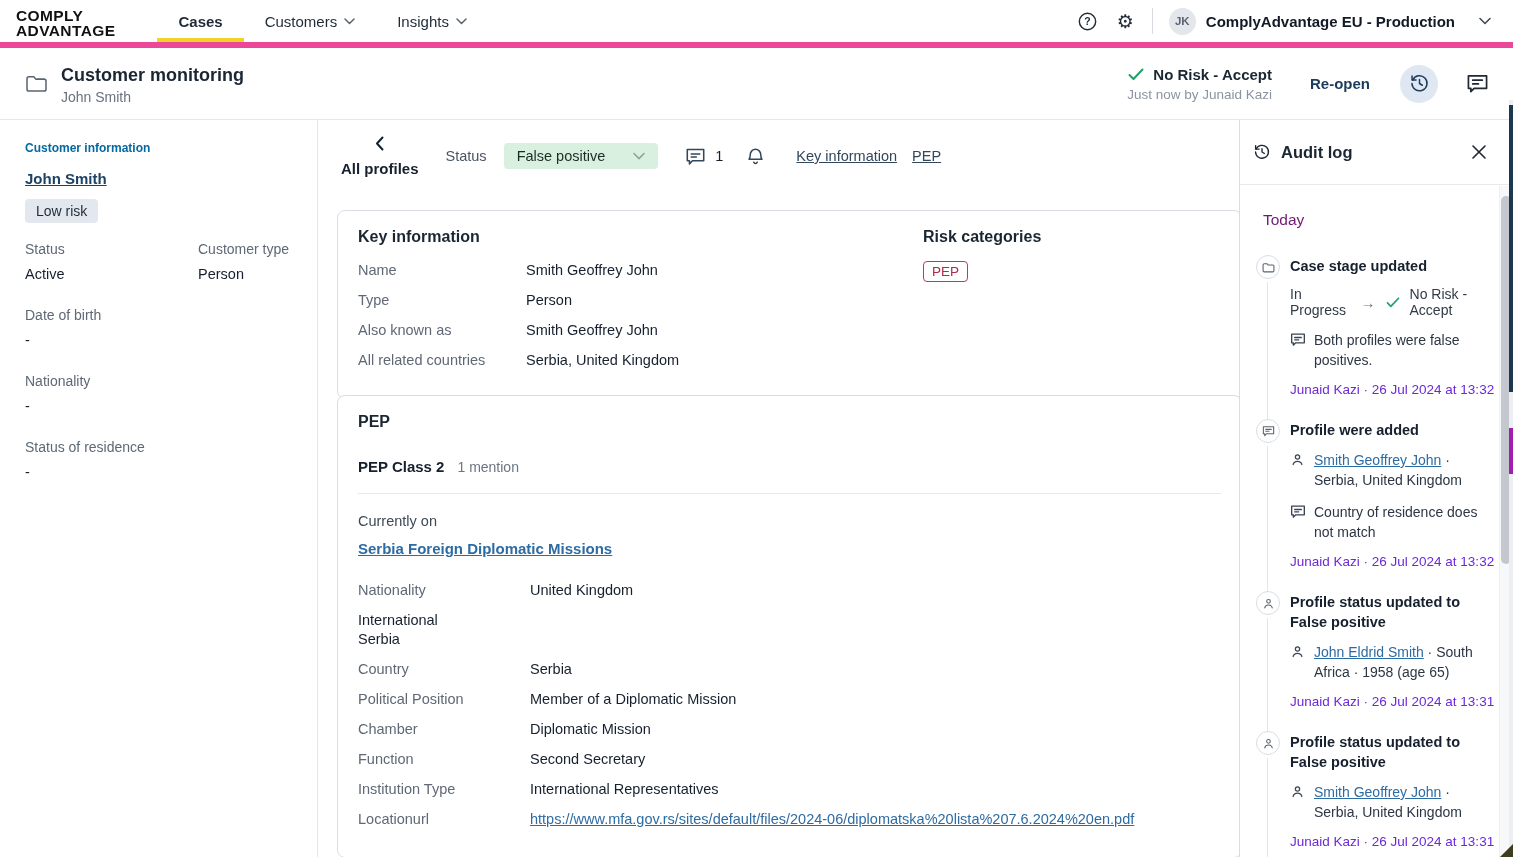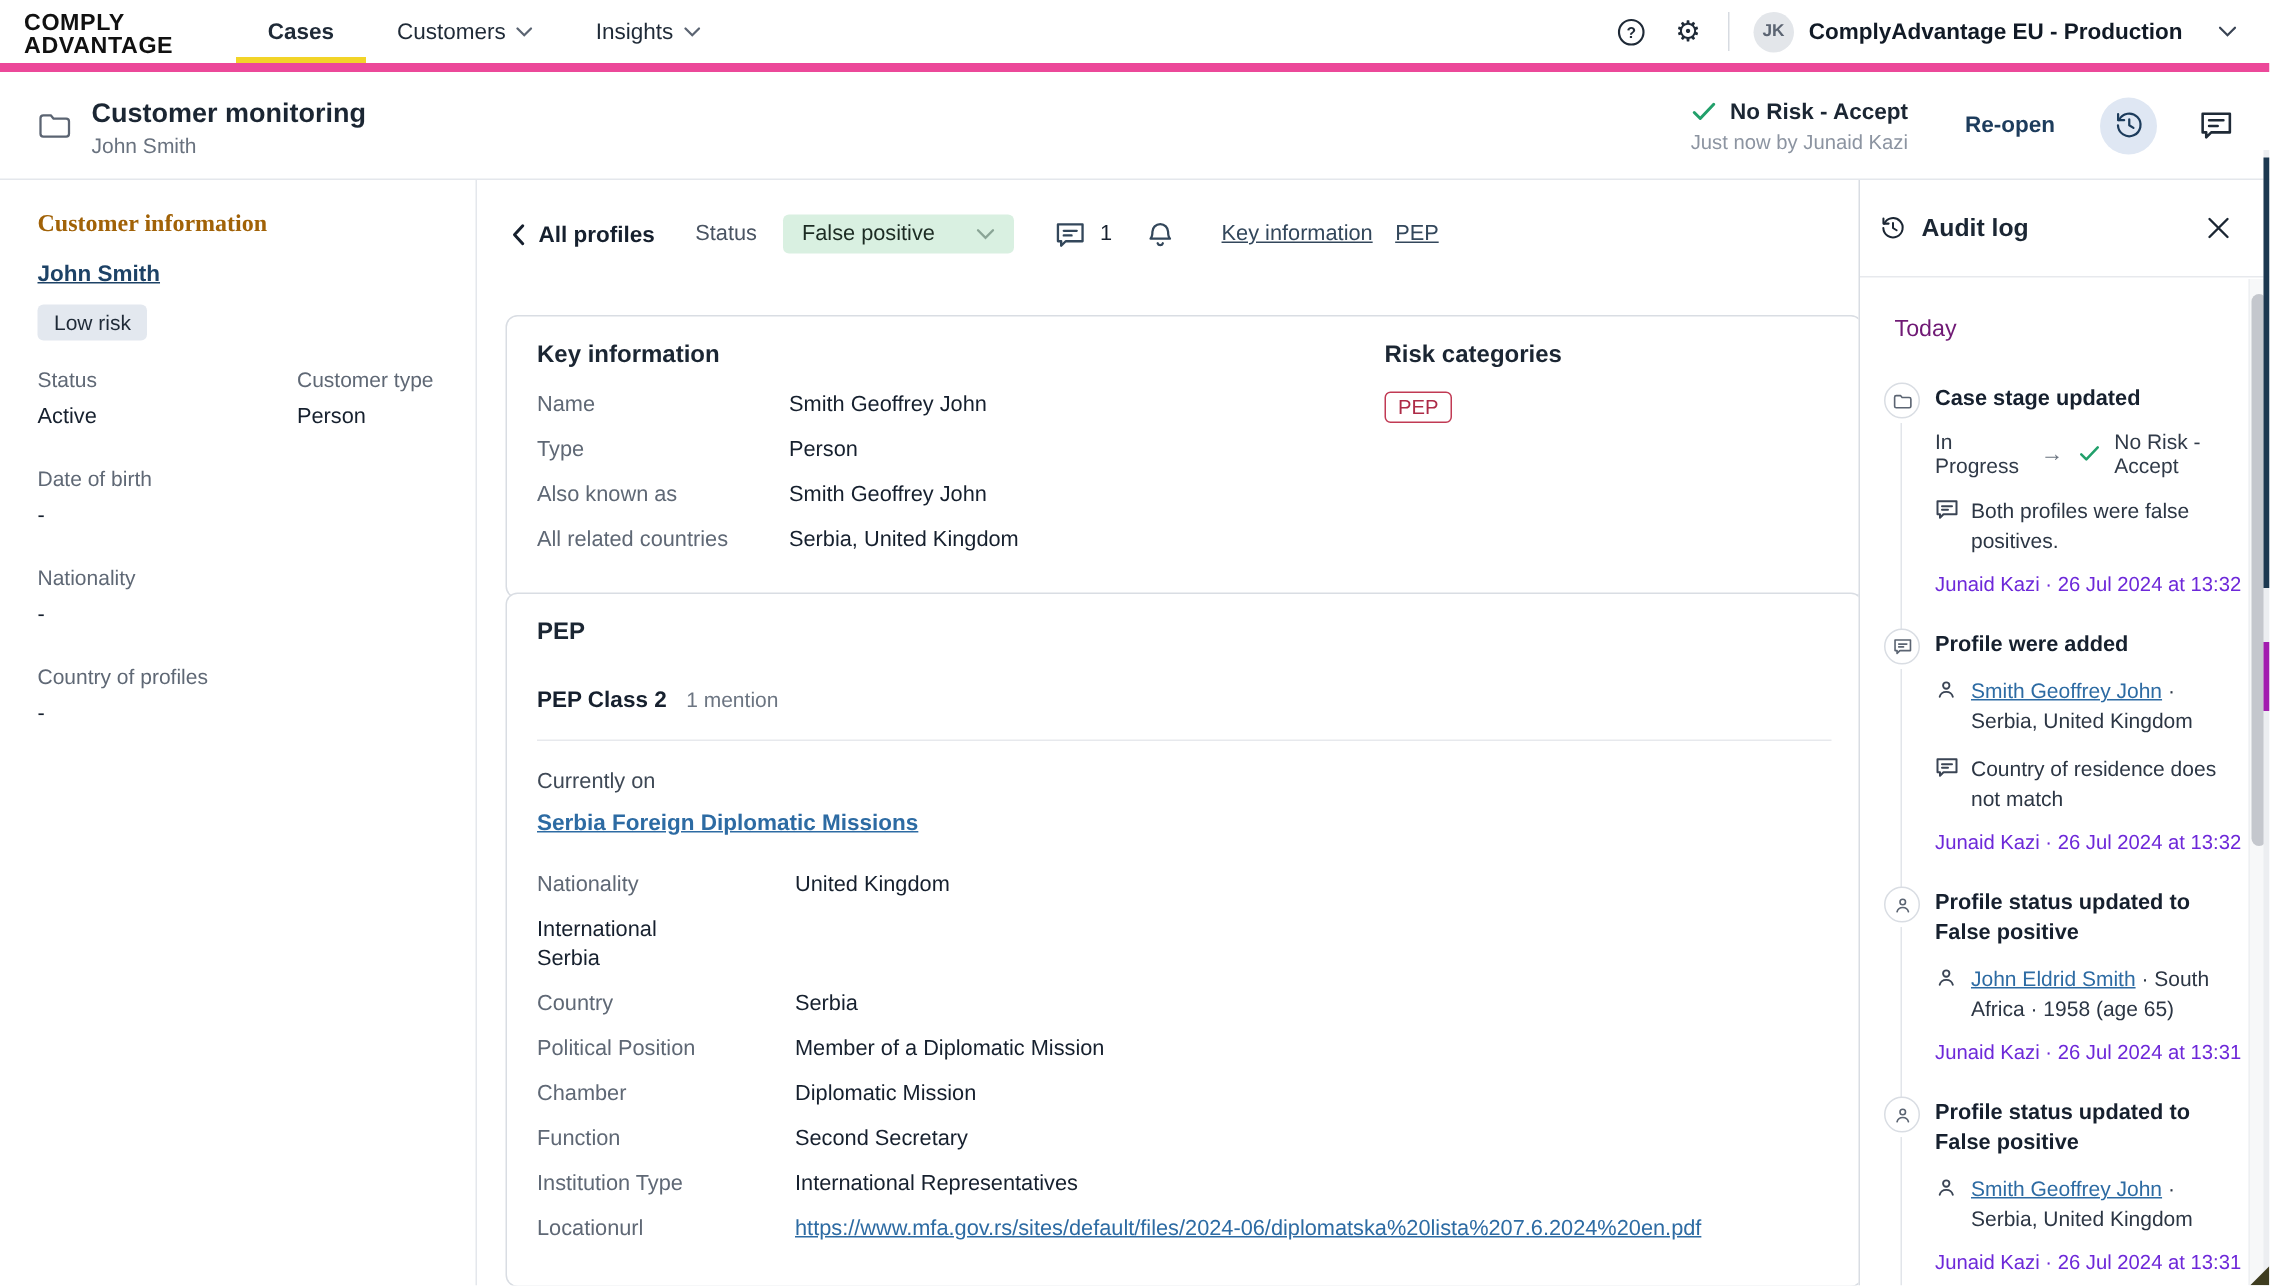--- a/index.html
+++ b/index.html
@@ -33,32 +33,32 @@
   .ch-right { margin-left:auto; display:flex; align-items:center; padding-right:24px; }
   .ch-status { text-align:right; }
   .ch-status-line { display:flex; align-items:center; justify-content:flex-end; gap:9px; font-size:15px; font-weight:600; color:#1b2633; }
   .ch-status-meta { font-size:13.5px; color:#8c94a1; margin-top:4px; }
   .reopen-btn { background:none; border:none; cursor:pointer; font-family:inherit; font-size:15px; font-weight:700; color:#1d3c5c; margin:0 30px 0 38px; }
   .hist-btn { width:38px; height:38px; border-radius:50%; border:none; background:#dfe7f3; cursor:pointer; display:flex; align-items:center; justify-content:center; }
   .comment-btn { background:none; border:none; cursor:pointer; margin-left:28px; }
 
   
   .sidebar { position:absolute; top:120px; left:0; bottom:0; width:318px; border-right:1px solid #e4e7ec; padding:21px 20px 0 25px; background:#fff; }
-  .sb-heading { font-size:16px; font-weight:600; color:#a16207; margin-bottom:15px;font-family:Liberation Serif, serif; }
+  .sb-heading { font-size:12px; font-weight:600; color:#0369a1; margin-bottom:15px; }
   .sb-link { font-size:15px; font-weight:700; color:#1d4266; text-decoration:underline; display:inline-block; margin-bottom:12px; }
   .sb-badge { display:inline-block; background:#e3e8ef; color:#1f2a37; border-radius:4px; padding:4px 11px; font-size:14px; margin-bottom:18px; }
   .sb-grid { display:grid; grid-template-columns:173px 1fr; }
   .sb-field { margin-bottom:25px; }
   .sb-field.full { grid-column:1; }
   .flabel { color:#5f6875; font-size:14px; }
   .fvalue { color:#16202e; font-size:14.5px; margin-top:9px; }
 
   
   .toolbar { position:absolute; left:341px; top:142px; height:28px; display:flex; align-items:center; z-index:1; }
-  .back-link { display:flex; align-items:center; gap:9px; background:none; border:none; cursor:pointer; font-family:inherit; font-size:15px; font-weight:700; color:#16202e; margin-right:27px; }
+  .back-link { display:flex; align-items:center; gap:9px; background:none; border:none; cursor:pointer; font-family:inherit; font-size:15px; font-weight:700; color:#16202e; margin-right:27px;flex-direction:column; }
   .tb-status-label { color:#4a5462; font-size:14.5px; margin-right:17px; }
   .tb-dropdown { display:flex; align-items:center; background:#d9f0e1; border-radius:4px; padding:5px 13px; font-size:14.5px; color:#1c2b23; cursor:pointer; margin-right:27px; }
   .tb-dropdown .dd-chev { margin-left:28px; }
   .tb-comment { display:flex; align-items:center; gap:9px; background:none; border:none; cursor:pointer; font-family:inherit; font-size:14.5px; color:#16202e; margin-right:23px; }
   .tb-bell { background:none; border:none; cursor:pointer; margin-right:31px; }
   .tb-link { font-size:14.5px; color:#33475b; text-decoration:underline; margin-right:15px; }
 
   
   .card { position:absolute; left:337px; width:905px; background:#fff; border:1px solid #d9dde3; border-radius:8px; padding:17px 20px; }
   .card-keyinfo { top:210px; min-height:162px; }
@@ -225,21 +225,21 @@
     </div>
     <div class="sb-field full">
       <div class="flabel">Date of birth</div>
       <div class="fvalue">-</div>
     </div>
     <div class="sb-field full">
       <div class="flabel">Nationality</div>
       <div class="fvalue">-</div>
     </div>
     <div class="sb-field full">
-      <div class="flabel">Country of profiles</div>
+      <div class="flabel">Status of residence</div>
       <div class="fvalue">-</div>
     </div>
   </div>
 </aside>
 
 <div class="toolbar">
   <button class="back-link">
     <span>
       <svg width="9" height="15" viewBox="0 0 9 15">
           <path d="M7.5 1.5L2 7.5l5.5 6" stroke="#16202e" stroke-width="2" fill="none" stroke-linecap="round" stroke-linejoin="round"></path>

